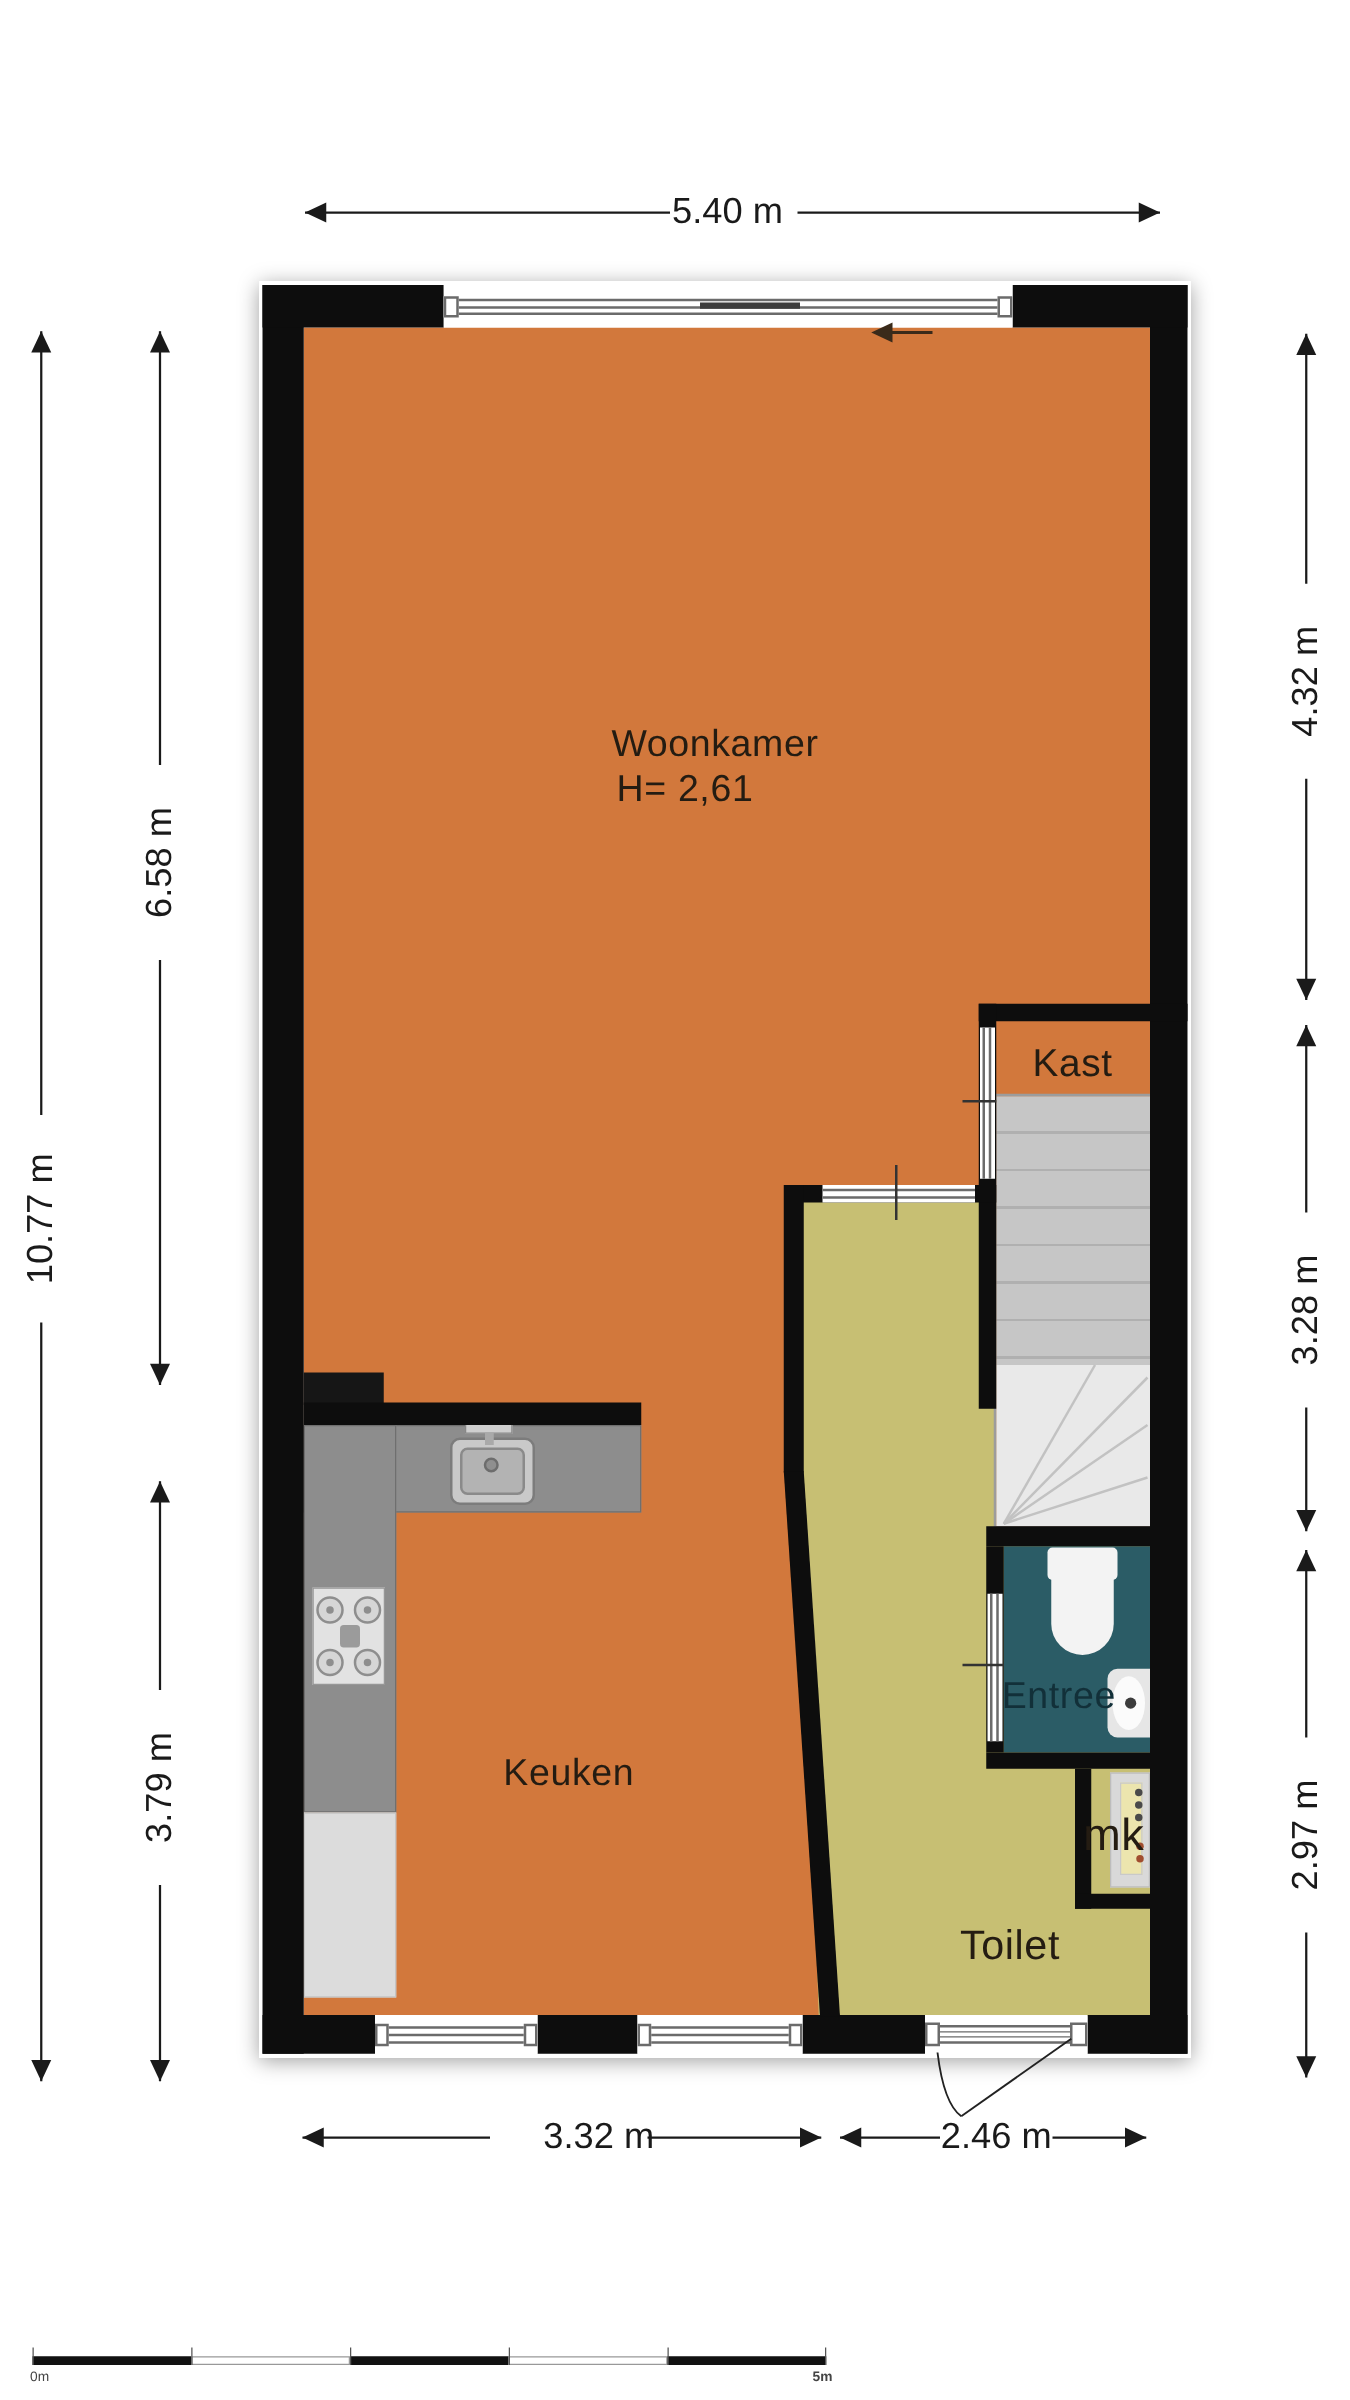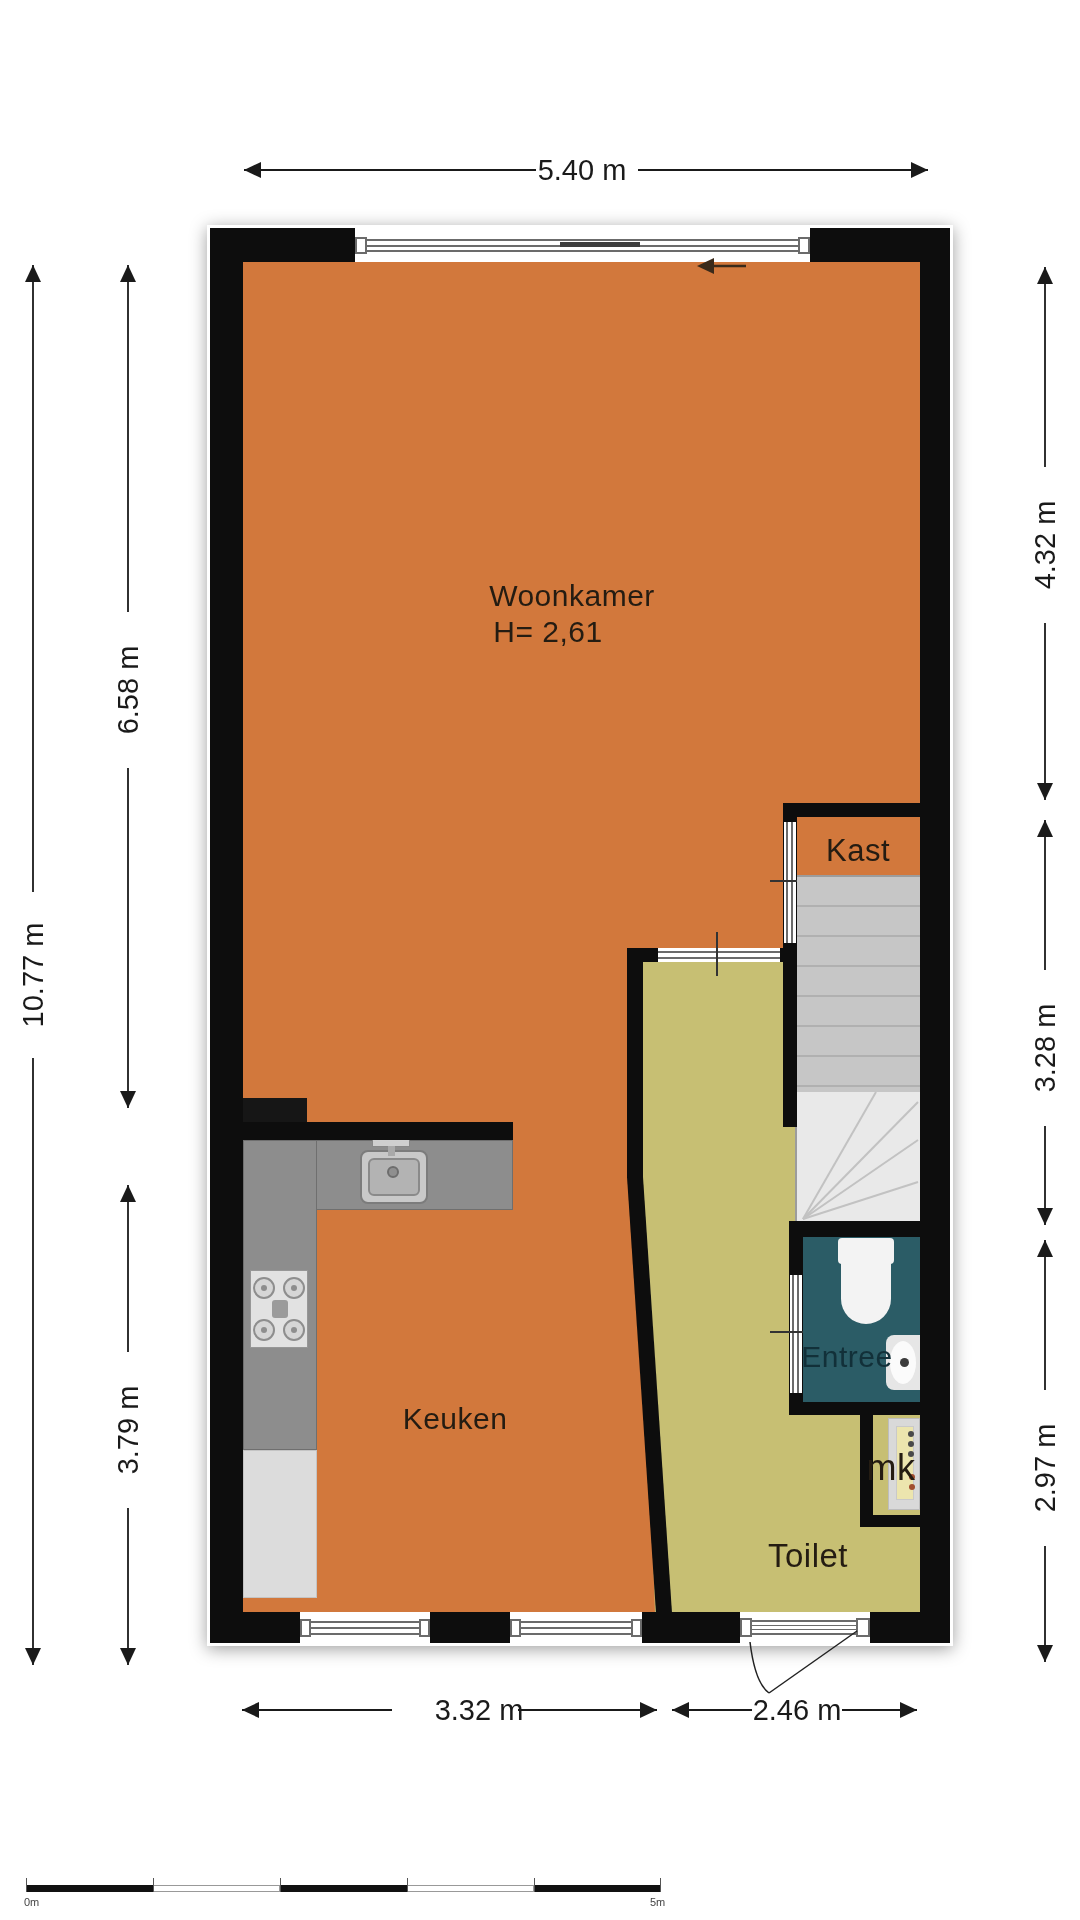--- a/index.html
+++ b/index.html
@@ -234,21 +234,21 @@
   <div class="dim-label vert" style="left:33px;top:975px;">10.77 m</div>
   <div class="dim-label vert" style="left:128px;top:690px;">6.58 m</div>
   <div class="dim-label vert" style="left:128px;top:1430px;">3.79 m</div>
   <div class="dim-label vert" style="left:1045px;top:545px;">4.32 m</div>
   <div class="dim-label vert" style="left:1045px;top:1048px;">3.28 m</div>
   <div class="dim-label vert" style="left:1045px;top:1468px;">2.97 m</div>
   <div class="dim-label" style="left:479px;top:1710px;">3.32 m</div>
   <div class="dim-label" style="left:797px;top:1710px;">2.46 m</div>
 
   <div class="scale-label" style="left:24px;top:1864px;">0m</div>
-  <div class="scale-label" style="left:650px;top:1864px;">5m</div>
+  <div class="scale-label" style="left:650px;top:1864px;font-weight:bold;">5m</div>
   <div class="abs" style="left:26px;top:1885px;width:635px;height:7px;display:flex;">
     <div style="width:127px;background:#111;"></div>
     <div style="width:127px;background:#fff;border:1px solid #999;box-sizing:border-box;"></div>
     <div style="width:127px;background:#111;"></div>
     <div style="width:127px;background:#fff;border:1px solid #999;box-sizing:border-box;"></div>
     <div style="width:127px;background:#111;"></div>
   </div>
   <div class="abs" style="left:26px;top:1878px;width:1px;height:14px;background:#555;"></div>
   <div class="abs" style="left:153px;top:1878px;width:1px;height:14px;background:#555;"></div>
   <div class="abs" style="left:280px;top:1878px;width:1px;height:14px;background:#555;"></div>

